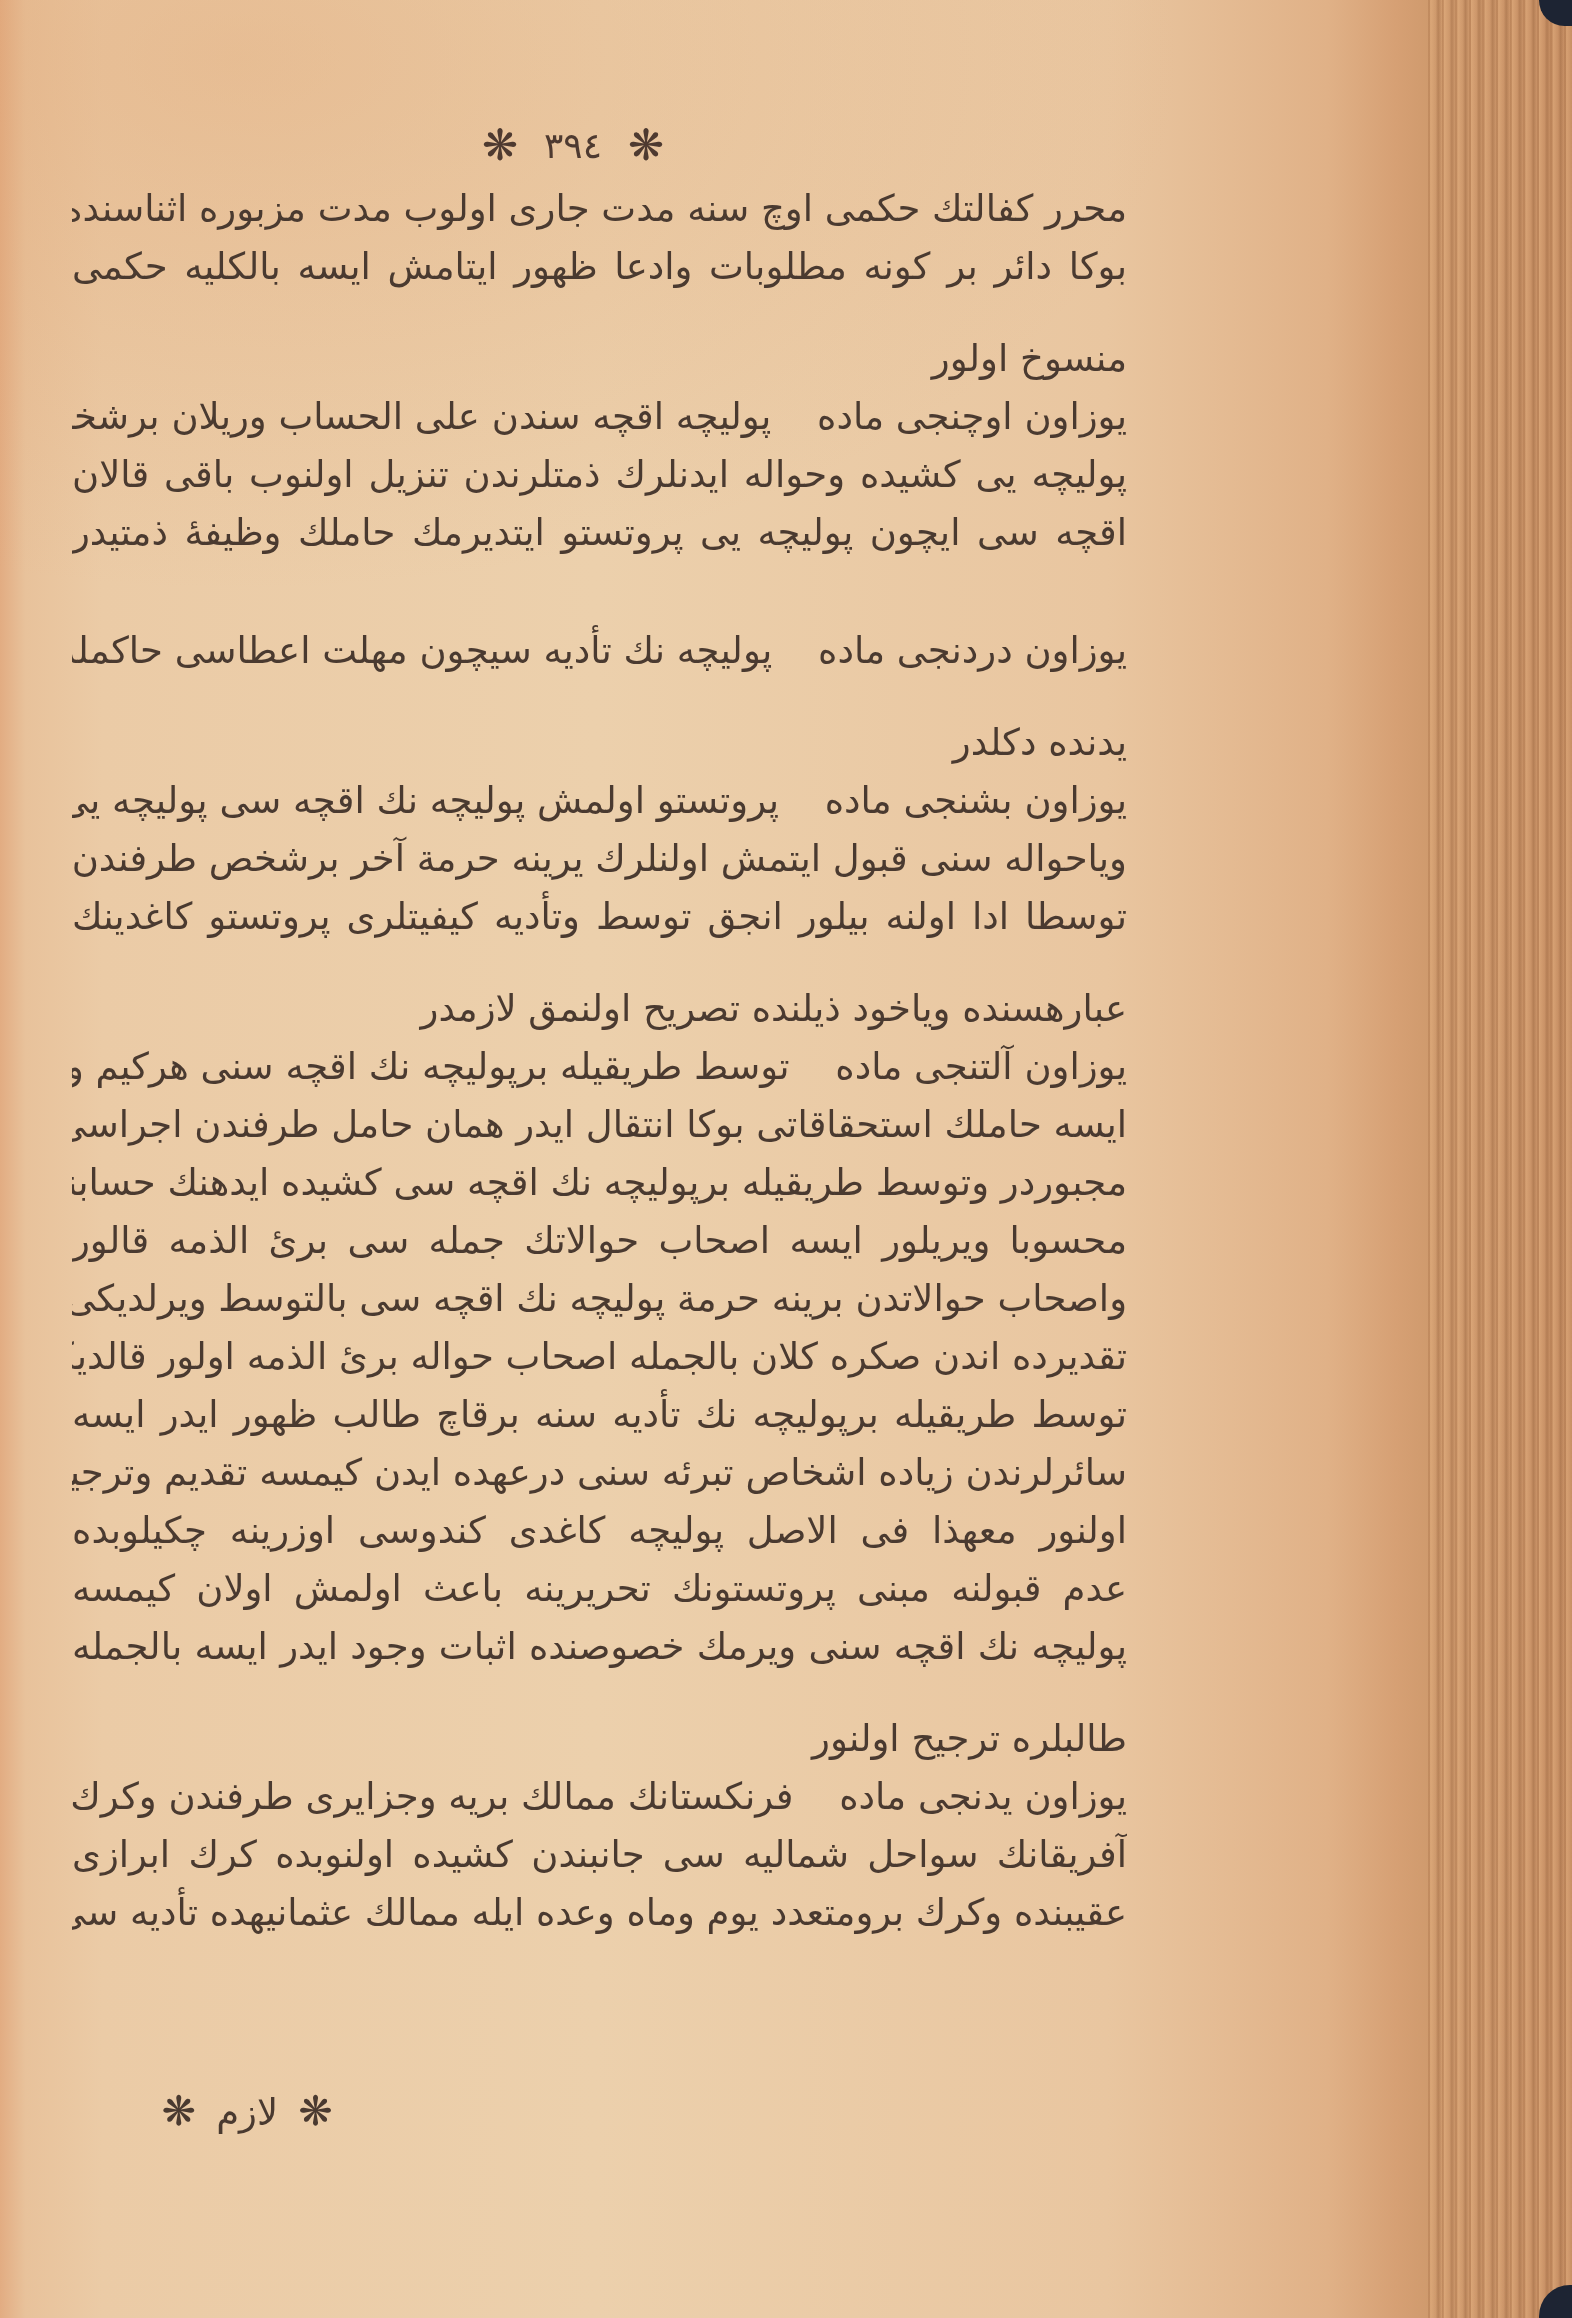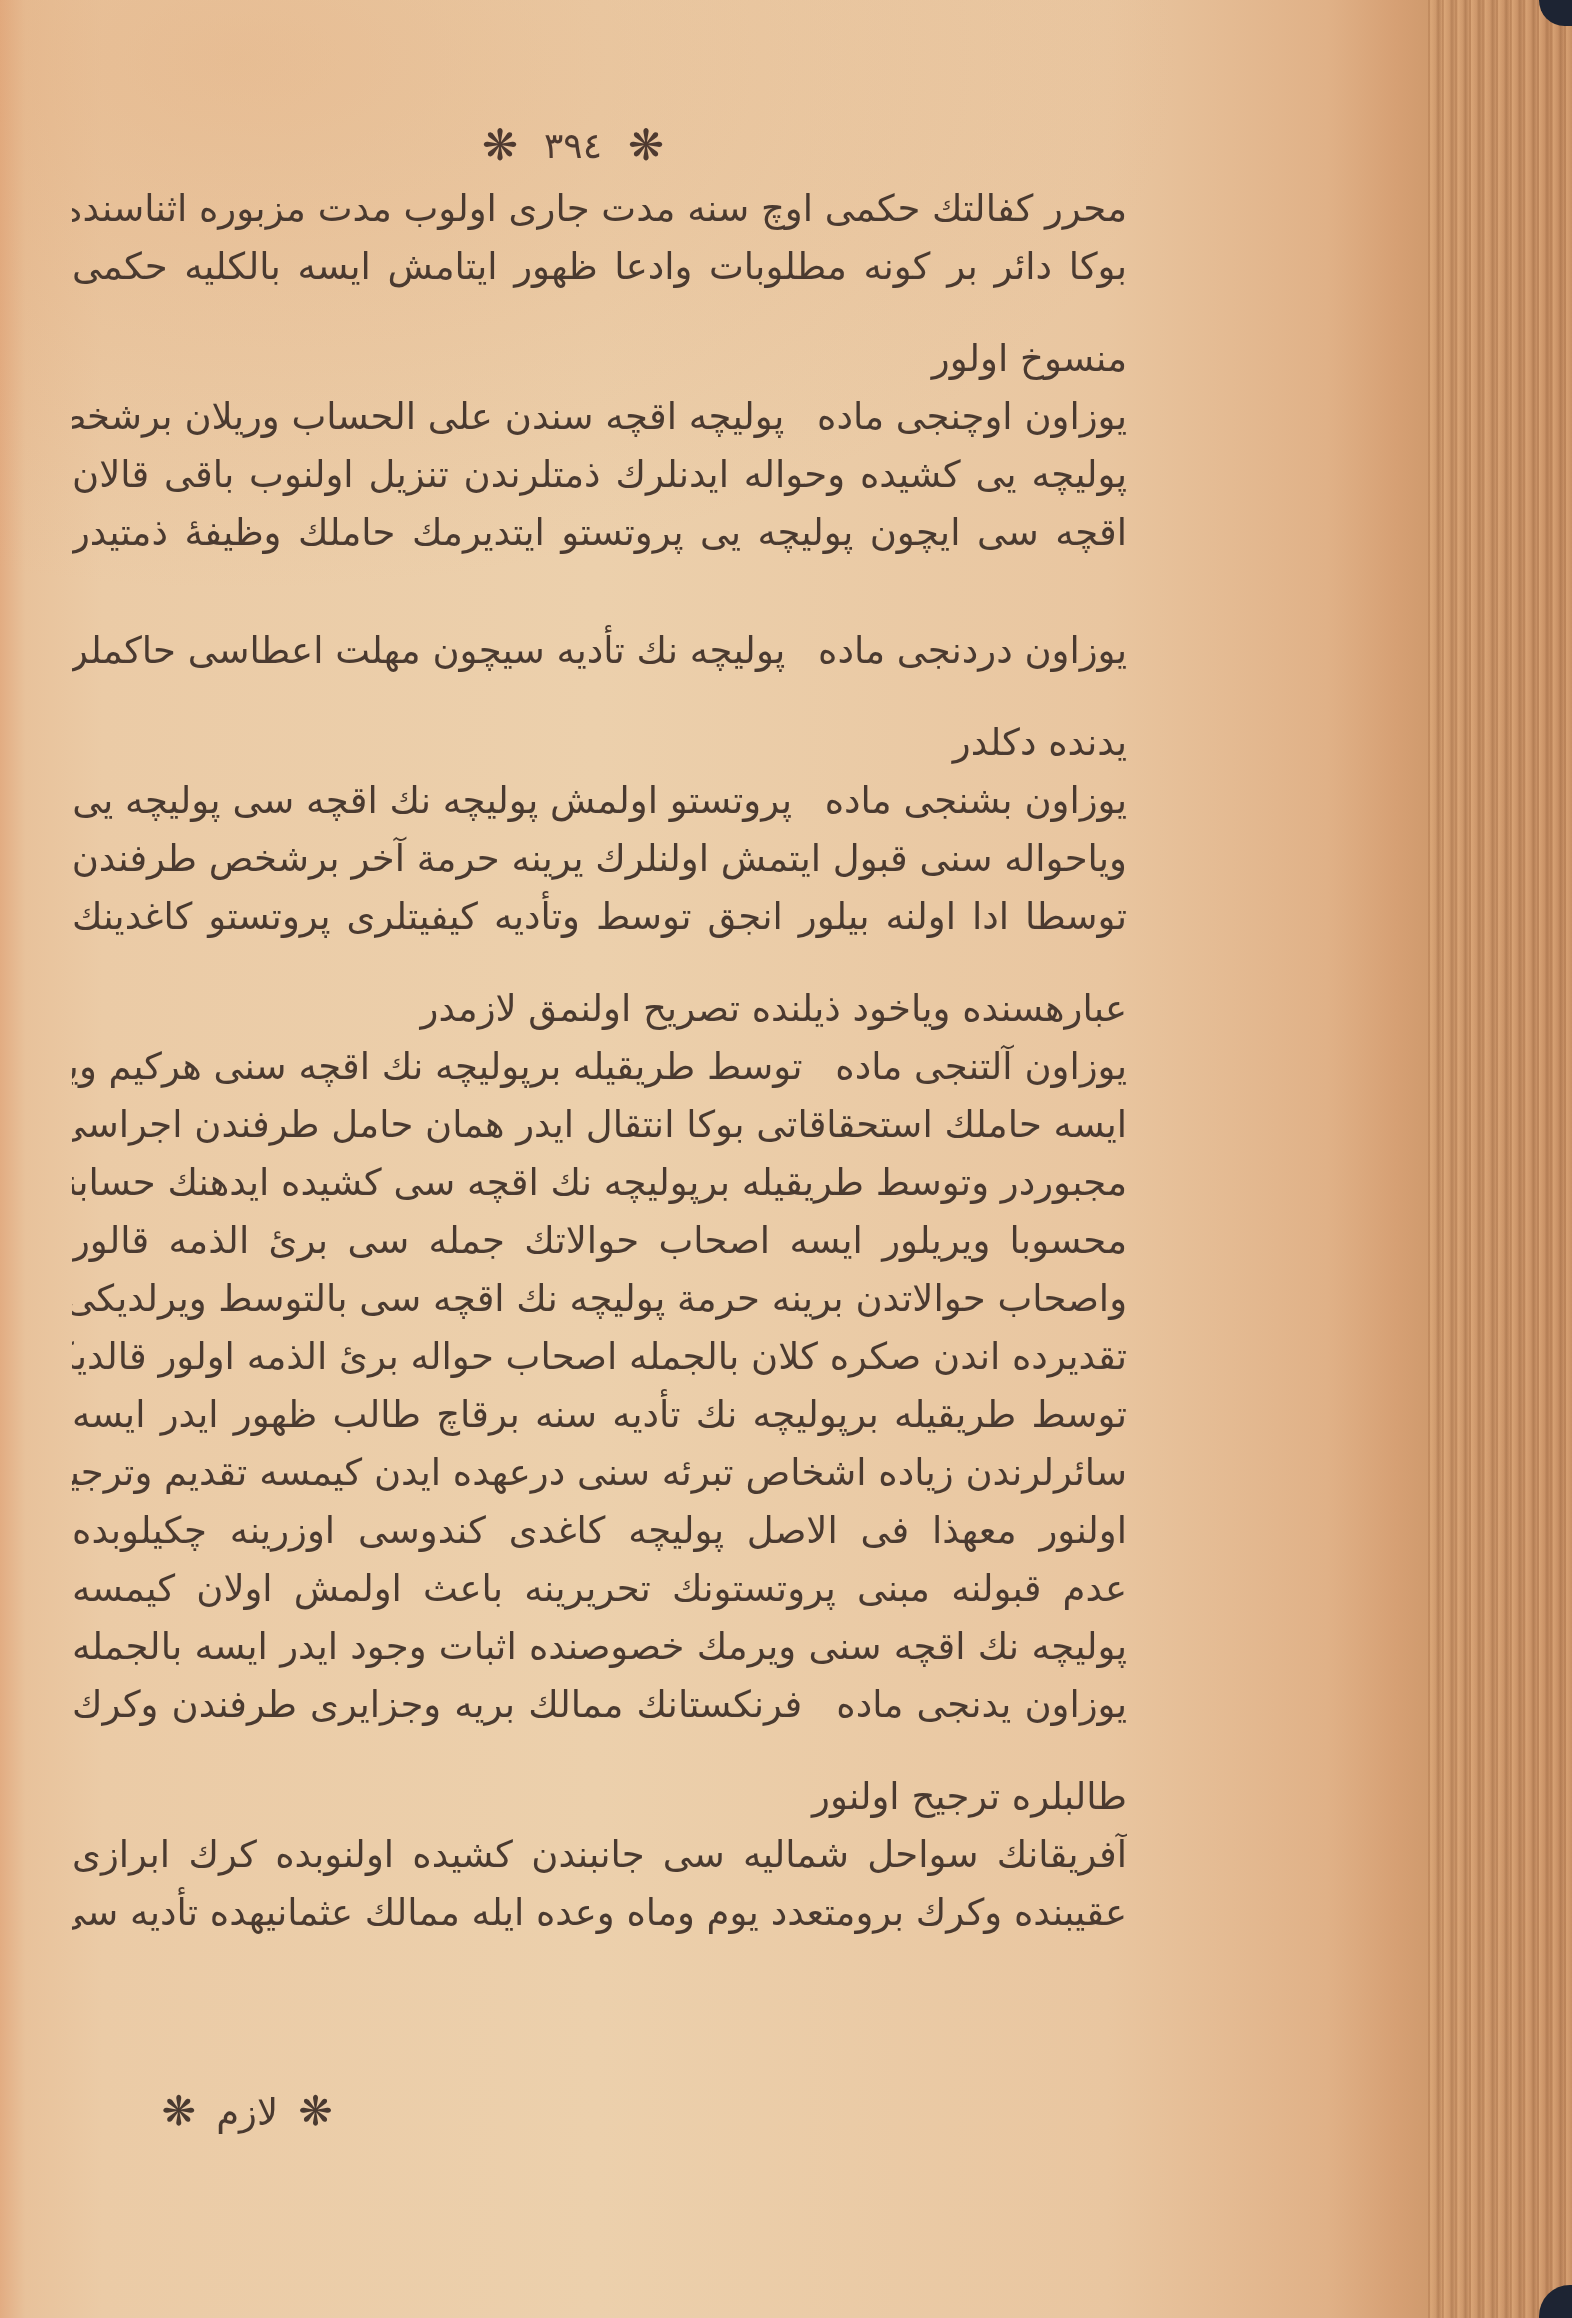--- a/index.html
+++ b/index.html
@@ -109,21 +109,21 @@
       white-space: nowrap;
       overflow: hidden;
       text-align: justify;
       text-align-last: justify;
     }
     .line.short {
       text-align-last: right;
       margin-top: 34px;
     }
     .line .article-label {
-      margin-left: 21px;
+      margin-left: 34px;
     }
     .gap {
       height: 60px;
     }
     .catchword {
       position: absolute;
       left: 153px;
       top: 2087px;
       direction: rtl;
       color: #4a3a30;
@@ -185,26 +185,26 @@
     <div class="line">ايسه حاملك استحقاقاتى بوكا انتقال ايدر همان حامل طرفندن اجراسى</div>
     <div class="line">مجبوردر وتوسط طريقيله برپوليچه نك اقچه سى كشيده ايدهنك حسابنه</div>
     <div class="line">محسوبا ويريلور ايسه اصحاب حوالاتك جمله سى برئ الذمه قالور</div>
     <div class="line">واصحاب حوالاتدن برينه حرمة پوليچه نك اقچه سى بالتوسط ويرلديكى</div>
     <div class="line">تقديرده اندن صكره كلان بالجمله اصحاب حواله برئ الذمه اولور قالديكه</div>
     <div class="line">توسط طريقيله برپوليچه نك تأديه سنه برقاچ طالب ظهور ايدر ايسه</div>
     <div class="line">سائرلرندن زياده اشخاص تبرئه سنى درعهده ايدن كيمسه تقديم وترجيح</div>
     <div class="line">اولنور معهذا فى الاصل پوليچه كاغدى كندوسى اوزرينه چكيلوبده</div>
     <div class="line">عدم قبولنه مبنى پروتستونك تحريرينه باعث اولمش اولان كيمسه</div>
     <div class="line">پوليچه نك اقچه سنى ويرمك خصوصنده اثبات وجود ايدر ايسه بالجمله</div>
+    <div class="line short">طالبلره ترجيح اولنور</div>
+
     <div class="line">
       <span class="article-label">يوزاون يدنجى ماده</span>
       <span>فرنكستانك ممالك بريه وجزايرى طرفندن وكرك</span>
     </div>
-
-    <div class="line short">طالبلره ترجيح اولنور</div>
     <div class="line">آفريقانك سواحل شماليه سى جانبندن كشيده اولنوبده كرك ابرازى</div>
     <div class="line">عقيبنده وكرك برومتعدد يوم وماه وعده ايله ممالك عثمانيهده تأديه سى</div>
   </div>
 
   <div class="catchword">
     <span class="orn">❋</span>
     <span>لازم</span>
     <span class="orn">❋</span>
   </div>
 </div>

